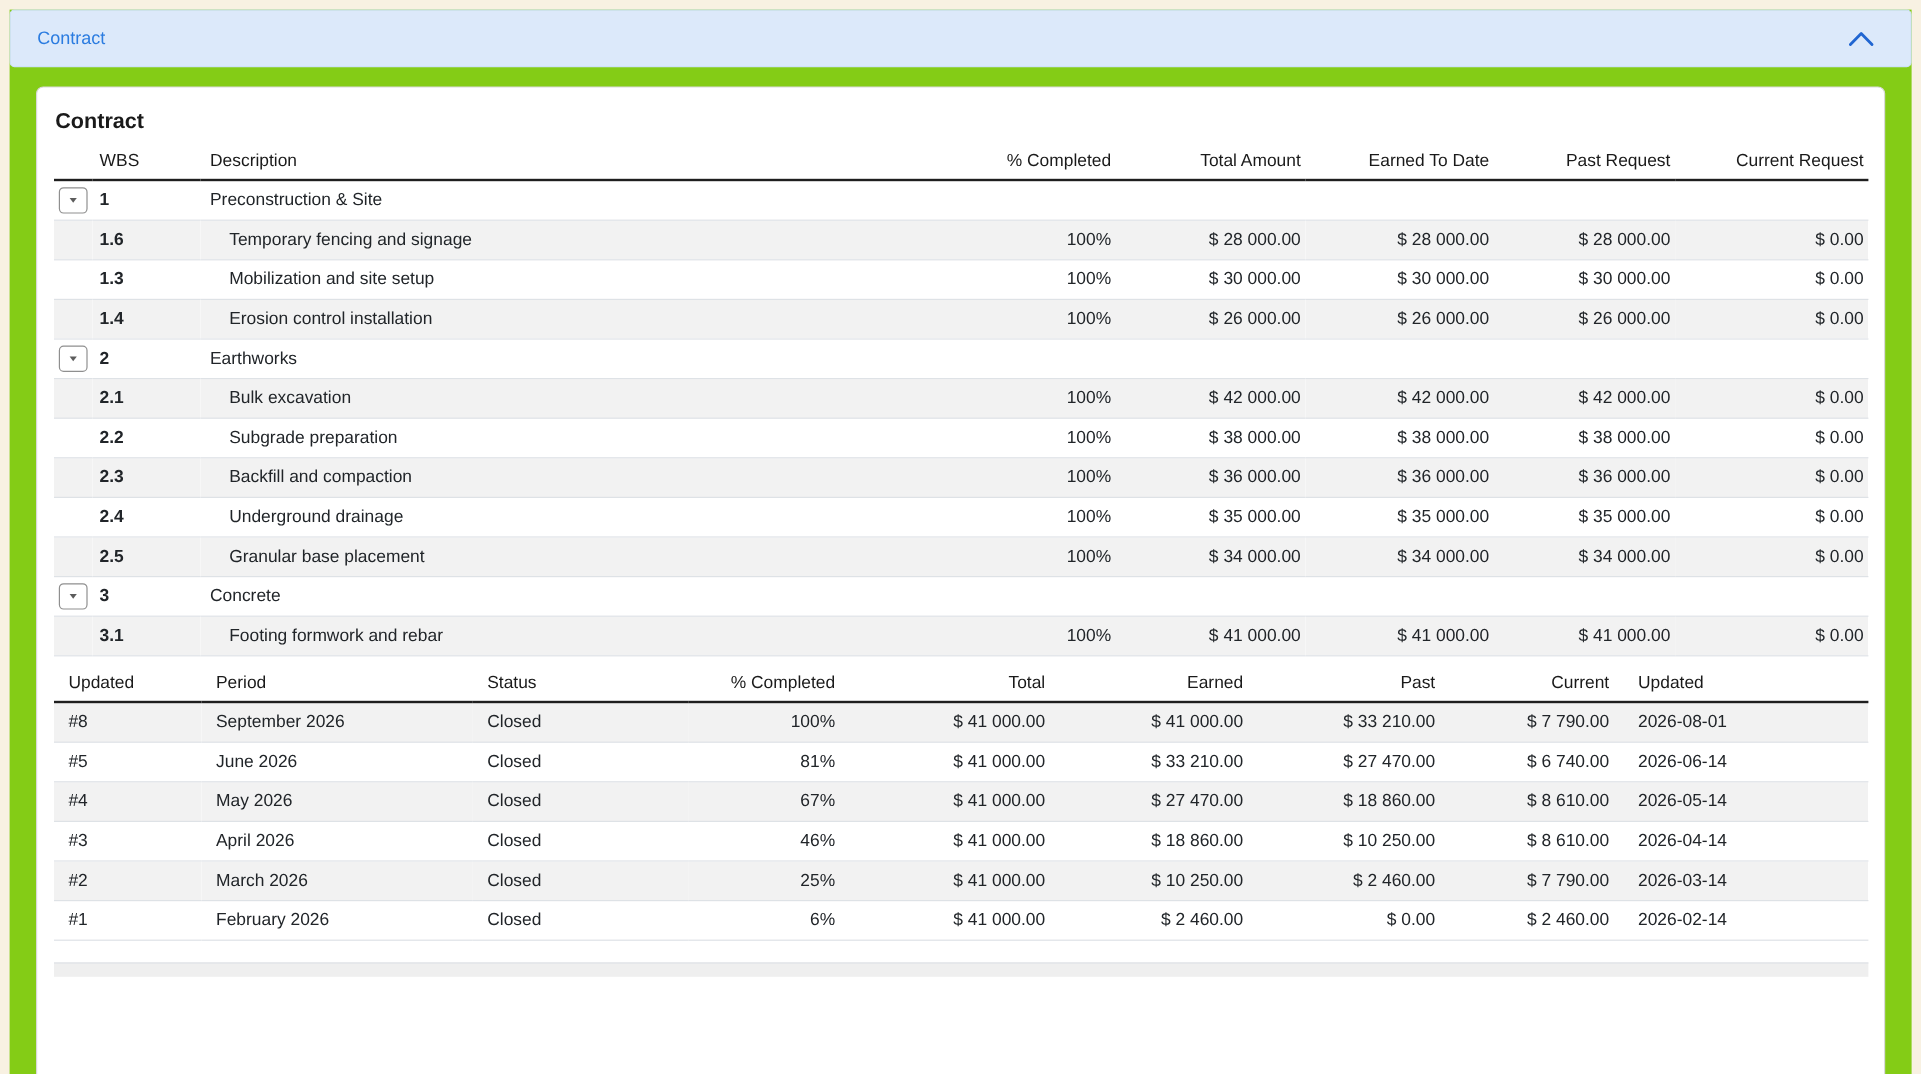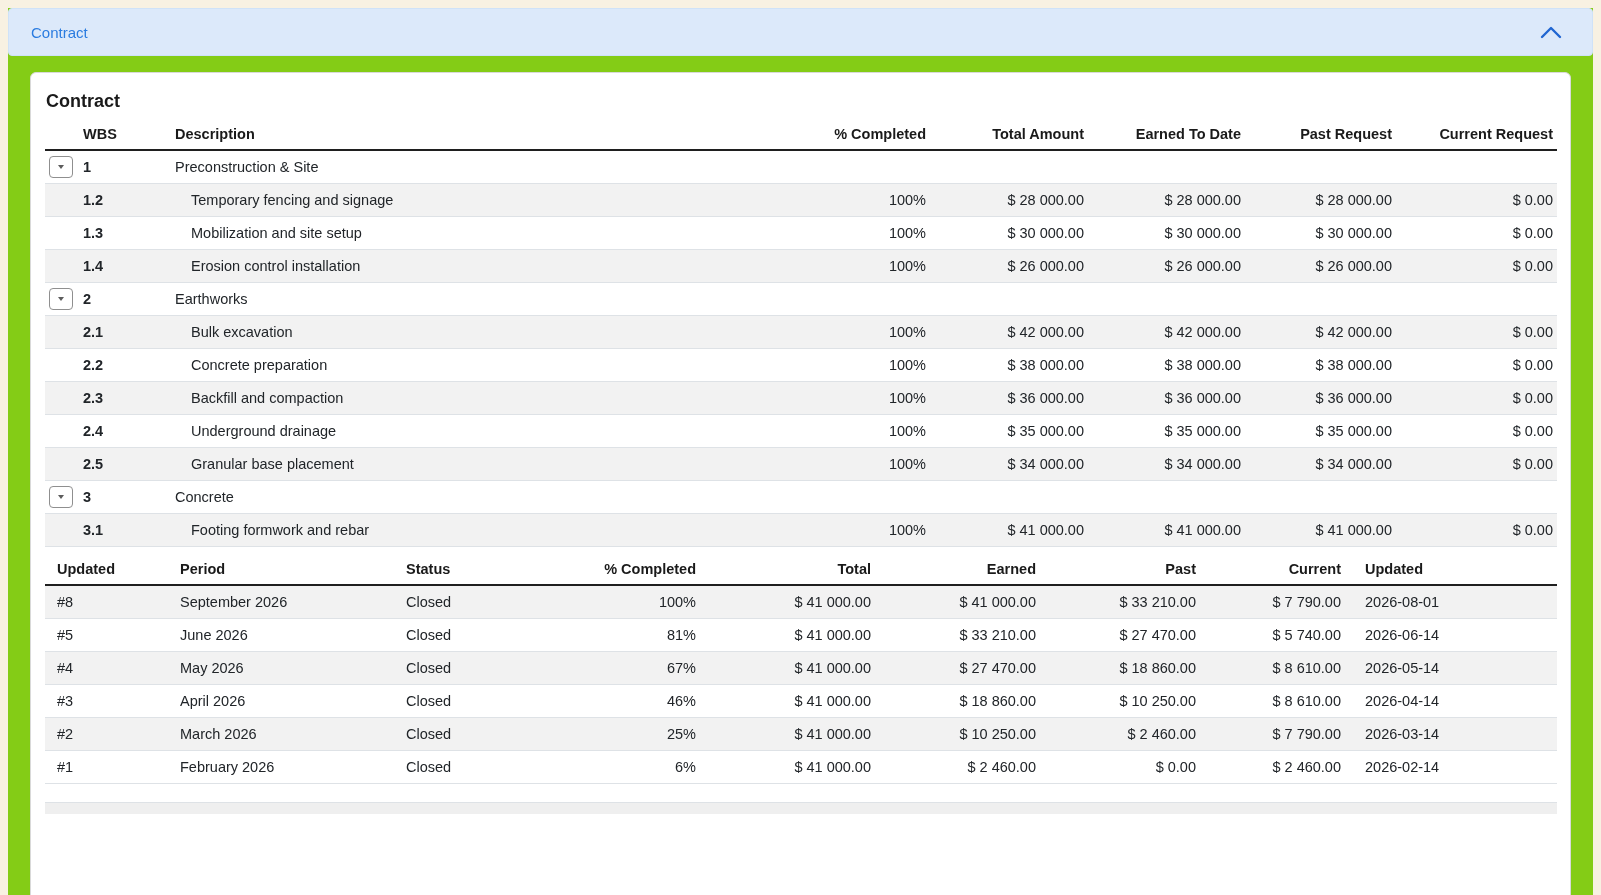--- a/index.html
+++ b/index.html
@@ -38,21 +38,21 @@
     padding:14px 14px 0 14px;
     height:1000px;
     background:#fff;
   }
   .card-title {
     font-size:18px; font-weight:700; margin:4px 0 10px 1px; color:#1a1a1a;
   }
   
   table { border-collapse:collapse; table-layout:fixed; width:1512px; font-size:14.5px; }
   th {
-    font-weight:700; text-align:left; color:#1a1a1a;
+    font-weight:400; text-align:left; color:#1a1a1a;
     padding:4px 4px 7px 4px;
     border-bottom:2px solid #1f1f1f;
     white-space:nowrap;
   }
   td {
     padding:8px 4px;
     border-bottom:1px solid #dee2e6;
     white-space:nowrap; overflow:hidden;
     vertical-align:middle;
   }
@@ -138,21 +138,21 @@
             <td class="wbs">1</td>
             <td class="desc">Preconstruction &amp; Site</td>
             <td class="num"></td>
             <td class="num"></td>
             <td class="num"></td>
             <td class="num"></td>
             <td class="num"></td>
           </tr>
           <tr class="child">
             <td class="exp"></td>
-            <td class="wbs">1.2</td>
+            <td class="wbs">1.6</td>
             <td class="desc ind">Temporary fencing and signage</td>
             <td class="num">100%</td>
             <td class="num">$ 28 000.00</td>
             <td class="num">$ 28 000.00</td>
             <td class="num">$ 28 000.00</td>
             <td class="num">$ 0.00</td>
           </tr>
           <tr class="child">
             <td class="exp"></td>
             <td class="wbs">1.3</td>
@@ -191,21 +191,21 @@
             <td class="desc ind">Bulk excavation</td>
             <td class="num">100%</td>
             <td class="num">$ 42 000.00</td>
             <td class="num">$ 42 000.00</td>
             <td class="num">$ 42 000.00</td>
             <td class="num">$ 0.00</td>
           </tr>
           <tr class="child">
             <td class="exp"></td>
             <td class="wbs">2.2</td>
-            <td class="desc ind">Concrete preparation</td>
+            <td class="desc ind">Subgrade preparation</td>
             <td class="num">100%</td>
             <td class="num">$ 38 000.00</td>
             <td class="num">$ 38 000.00</td>
             <td class="num">$ 38 000.00</td>
             <td class="num">$ 0.00</td>
           </tr>
           <tr class="child">
             <td class="exp"></td>
             <td class="wbs">2.3</td>
             <td class="desc ind">Backfill and compaction</td>
@@ -298,21 +298,21 @@
             <td class="upd">2026-08-01</td>
           </tr>
           <tr>
             <td class="pl">#5</td>
             <td class="pl">June 2026</td>
             <td class="pl">Closed</td>
             <td class="num">81%</td>
             <td class="num">$ 41 000.00</td>
             <td class="num">$ 33 210.00</td>
             <td class="num">$ 27 470.00</td>
-            <td class="num">$ 5 740.00</td>
+            <td class="num">$ 6 740.00</td>
             <td class="upd">2026-06-14</td>
           </tr>
           <tr>
             <td class="pl">#4</td>
             <td class="pl">May 2026</td>
             <td class="pl">Closed</td>
             <td class="num">67%</td>
             <td class="num">$ 41 000.00</td>
             <td class="num">$ 27 470.00</td>
             <td class="num">$ 18 860.00</td>

